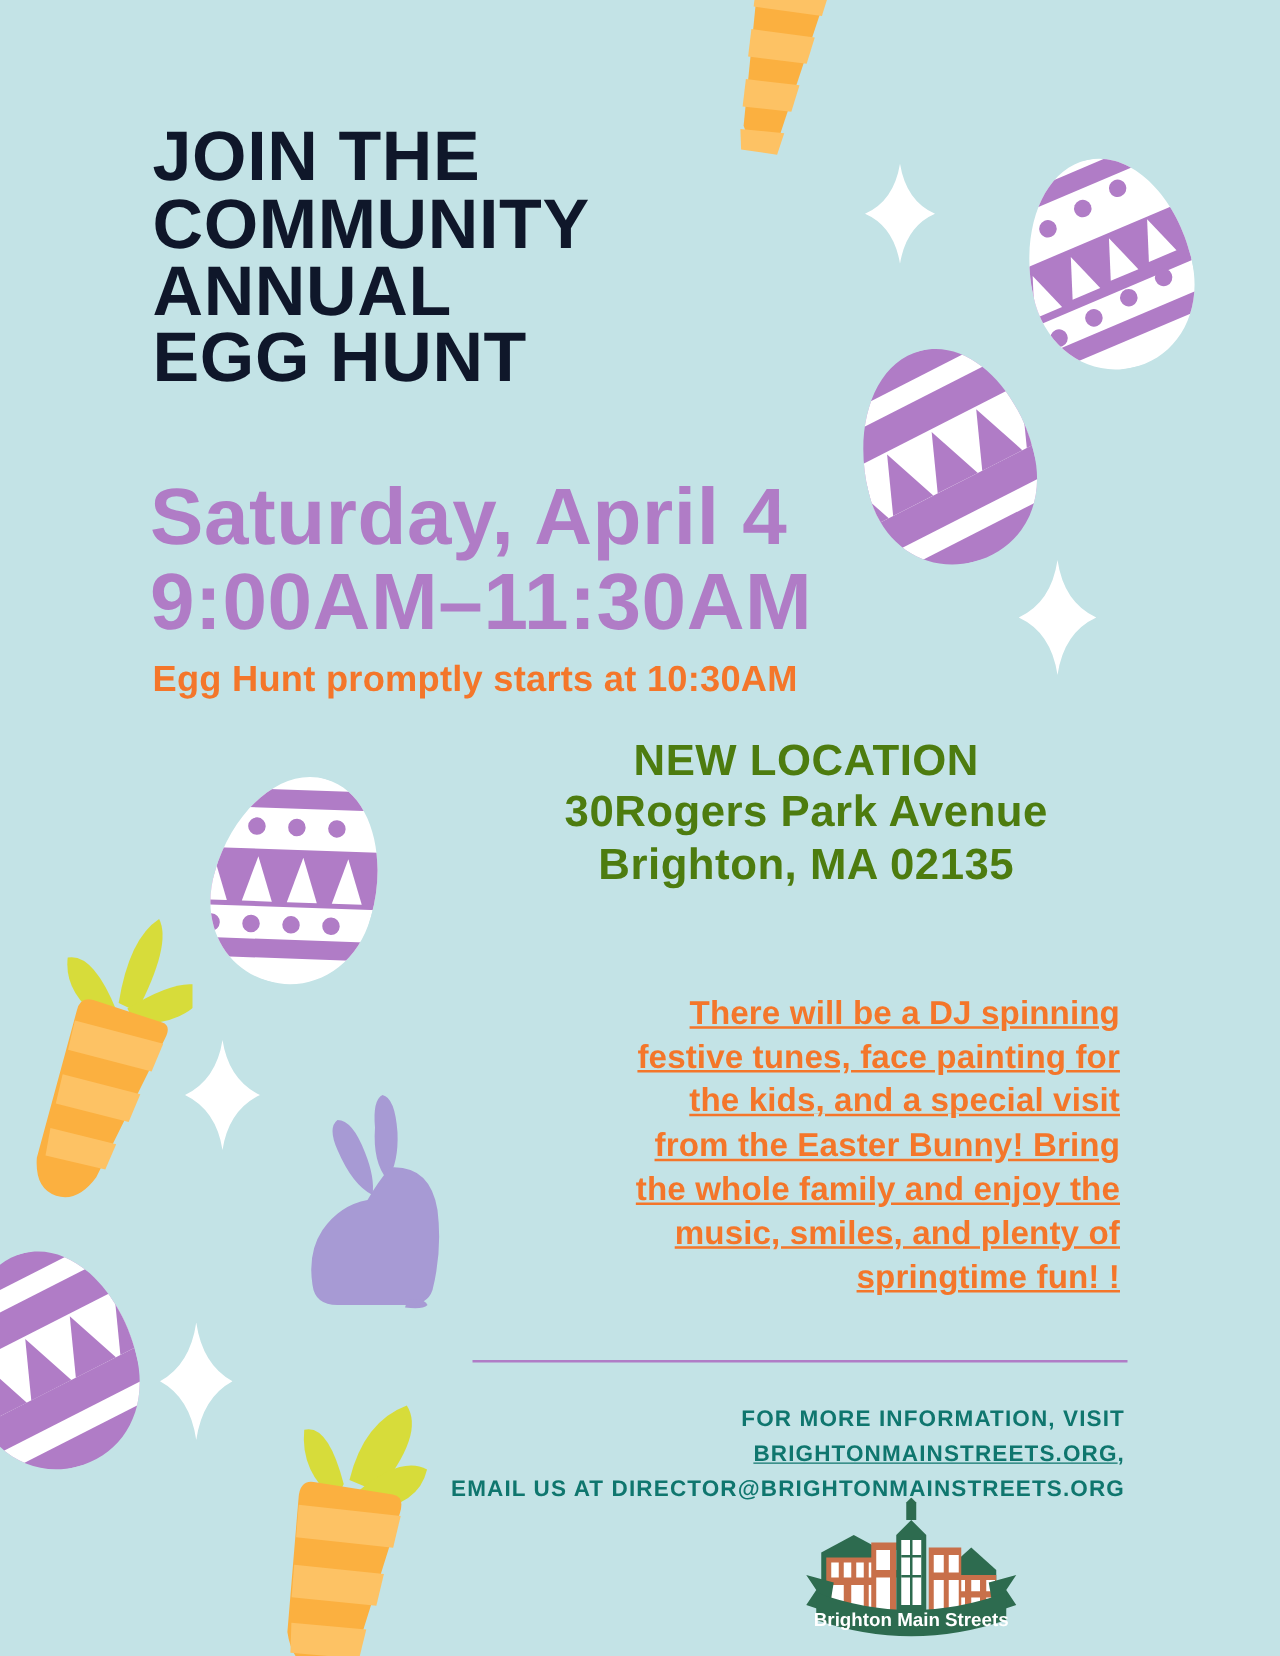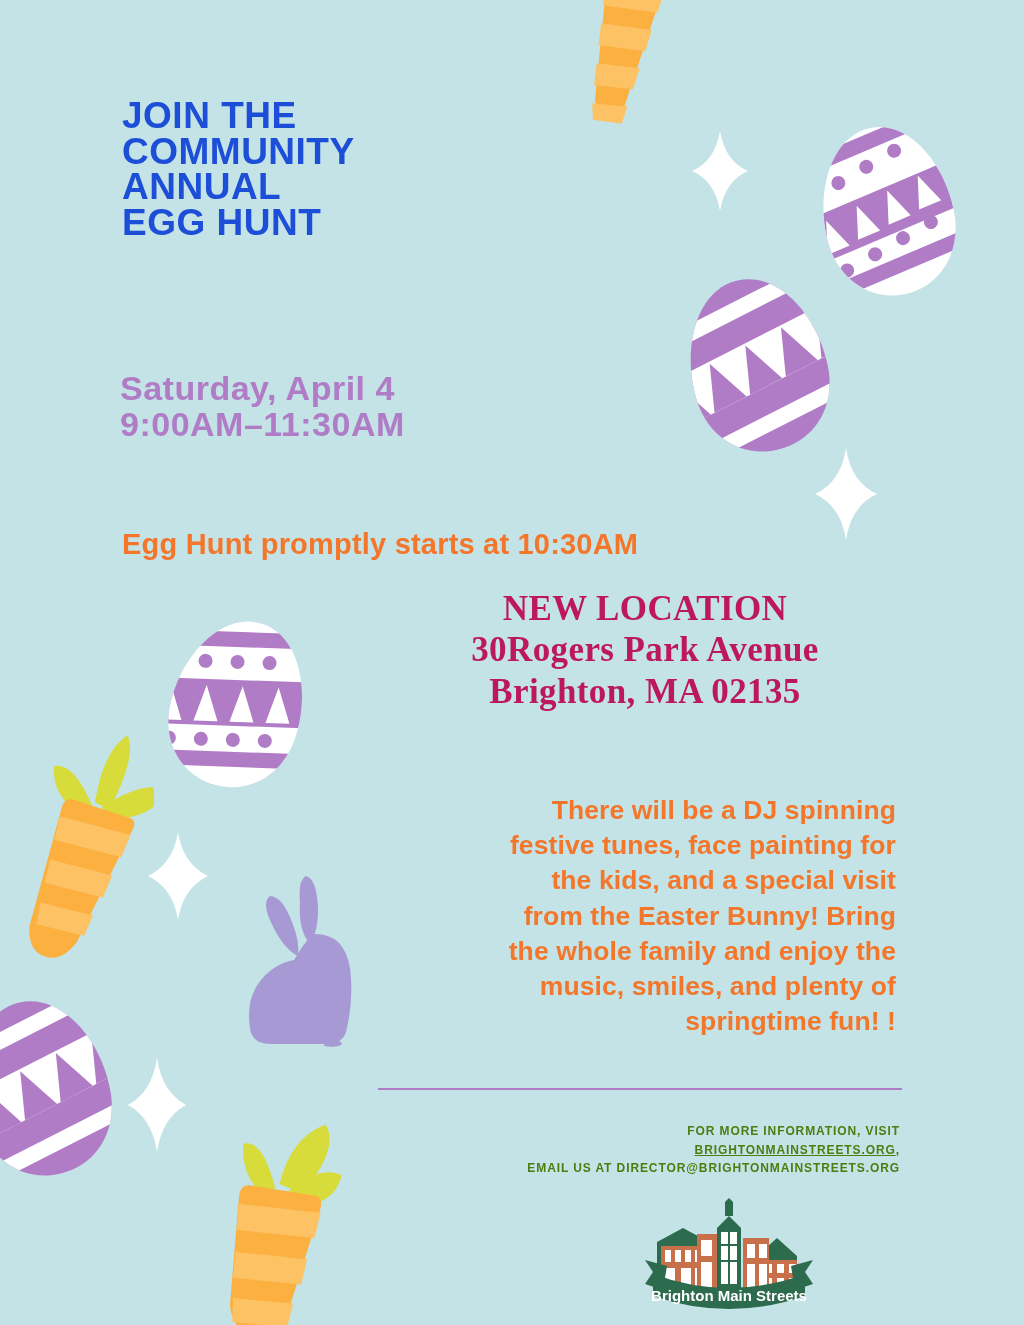--- a/index.html
+++ b/index.html
@@ -19,90 +19,90 @@
   
   .sparkle svg { display:block; }
 
   
   .content { position:absolute; inset:0; }
 
   .headline {
     position:absolute;
     left:122px; top:98px;
     width:560px;
-    color:#1d4ed8;
-    font-weight:bold;
-    font-size:37px;
+    color:#0f172a;
+    font-weight:bold;
+    font-size:56px;
     line-height:0.96;
     letter-spacing:0.5px;
     text-transform:uppercase;
     font-stretch:condensed;
   }
   .headline div { white-space:nowrap; }
 
   .date-block {
     position:absolute;
-    left:120px; top:370px;
+    left:120px; top:380px;
     color:#b07cc6;
     font-weight:bold;
-    font-size:34px;
+    font-size:64px;
     line-height:1.06;
     letter-spacing:0.5px;
   }
 
   .prompt-line {
     position:absolute;
     left:122px; top:528px;
     color:#f4762a;
     font-weight:bold;
     font-size:29px;
     letter-spacing:0.2px;
   }
 
   .location {
     position:absolute;
     left:330px; top:588px;
     width:630px;
     text-align:center;
-    color:#be185d;
+    color:#4d7c0f;
     font-weight:bold;
     font-size:35px;
     line-height:1.18;
     letter-spacing:0.4px;
-    font-family:Liberation Serif, serif;
   }
   .location .loc-title { text-transform:uppercase; }
 
   .body-copy {
     position:absolute;
     right:128px; top:793px;
     width:500px;
     text-align:right;
     color:#f4762a;
     font-weight:bold;
     font-size:26.5px;
     line-height:1.33;
     letter-spacing:0.1px;
+    text-decoration:underline;
   }
 
   .divider {
     position:absolute;
     left:378px; top:1088px;
     width:524px; height:2px;
     background:#b07cc6;
   }
 
   .footer {
     position:absolute;
     right:124px; top:1122px;
     width:640px;
     text-align:right;
-    color:#4d7c0f;
-    font-weight:bold;
-    font-size:12px;
+    color:#0f766e;
+    font-weight:bold;
+    font-size:18px;
     line-height:1.55;
     letter-spacing:0.9px;
     text-transform:uppercase;
   }
   .footer .link { text-decoration:underline; }
 
   .logo { position:absolute; left:639px; top:1198px; width:180px; height:120px; }
   .logo svg { display:block; width:100%; height:100%; }
 </style>
 </head>

